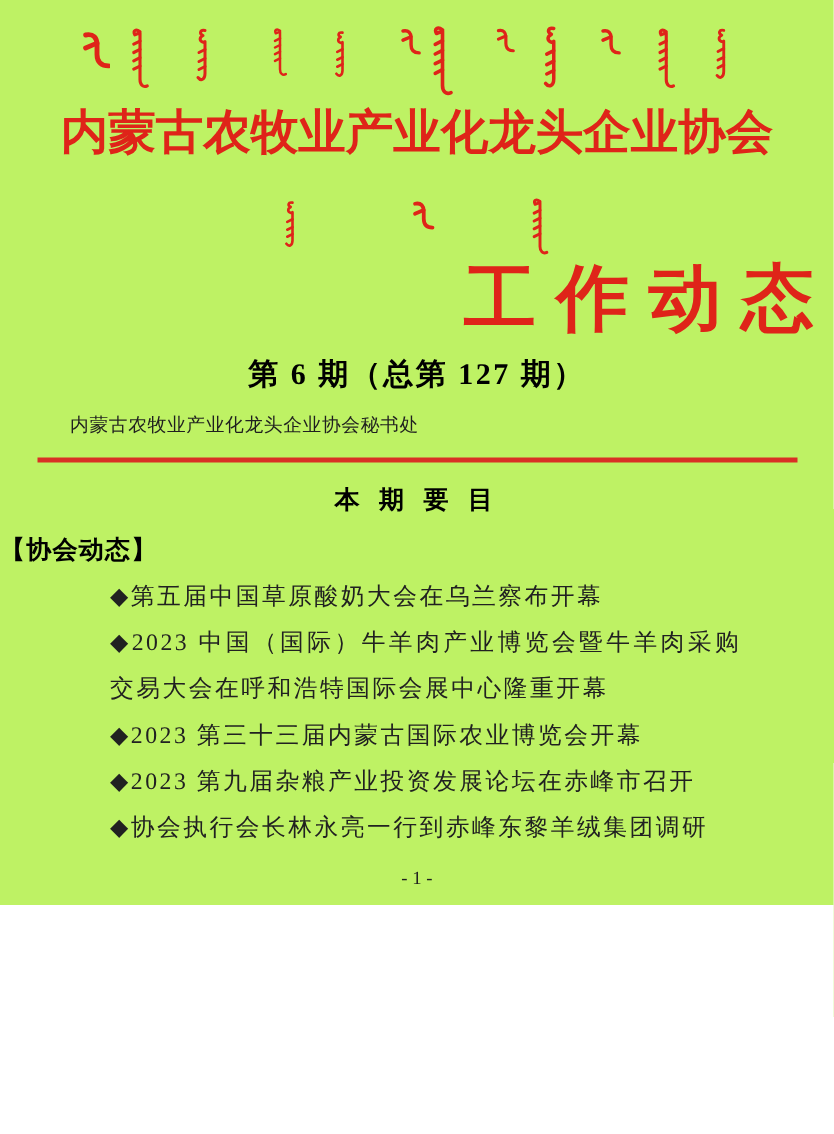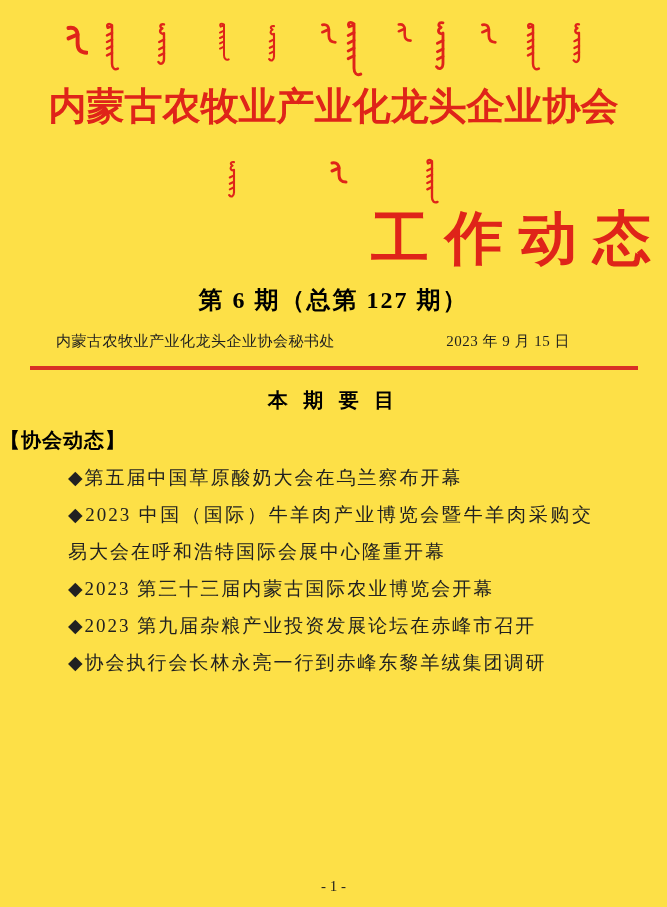--- a/index.html
+++ b/index.html
@@ -1,19 +1,19 @@
 <!DOCTYPE html>
 <html><head>
 <meta charset="utf-8">
 <style>
   html,body{margin:0;padding:0;background:#ffffff;}
   .page{
     position:relative;
-    width:667px;height:907px;
-    background:#fde047;
+    width:667px;height:724px;
+    background:#bef264;
     overflow:hidden;
     font-family:"Liberation Serif","DejaVu Serif",serif;
   }
   .mg-row{display:block;margin:0 auto;}
   .mg-row1{margin-top:12px;}
   .mg-row2{margin-top:26px;}
   .org-title{
     margin-top:2px;
     text-align:center;
     font-size:38px;
@@ -77,21 +77,21 @@
     font-size:20px;
     font-weight:bold;
     color:#000000;
     letter-spacing:1px;
     line-height:26px;
     font-family:"Liberation Sans","DejaVu Sans",sans-serif;
   }
   .toc-items{
     list-style:none;
     margin:6px 0 0 0;
-    padding-left:68px;
+    padding-left:88px;
     padding-right:74px;
   }
   .toc-items li{
     font-size:19px;
     color:#212121;
     letter-spacing:2px;
     line-height:37px;
     text-align:justify;
     margin:0;
   }
@@ -147,21 +147,20 @@
     <use href="#mgB" x="324" y="4" width="26" height="26"></use>
     <use href="#mgA" x="420" y="2" width="24" height="47"></use>
   </svg>
 
   <div class="bulletin-title">工作动态</div>
 
   <div class="issue-line">第 6 期（总第 127 期）</div>
 
   <div class="byline">
     <span>内蒙古农牧业产业化龙头企业协会秘书处</span>
-    <span>2023 年 9 月 15 日</span>
   </div>
 
   <div class="red-rule"></div>
 
   <div class="toc-title">本 期 要 目</div>
 
   <div class="section-head">【协会动态】</div>
 
   <ul class="toc-items">
     <li>◆第五届中国草原酸奶大会在乌兰察布开幕</li>

